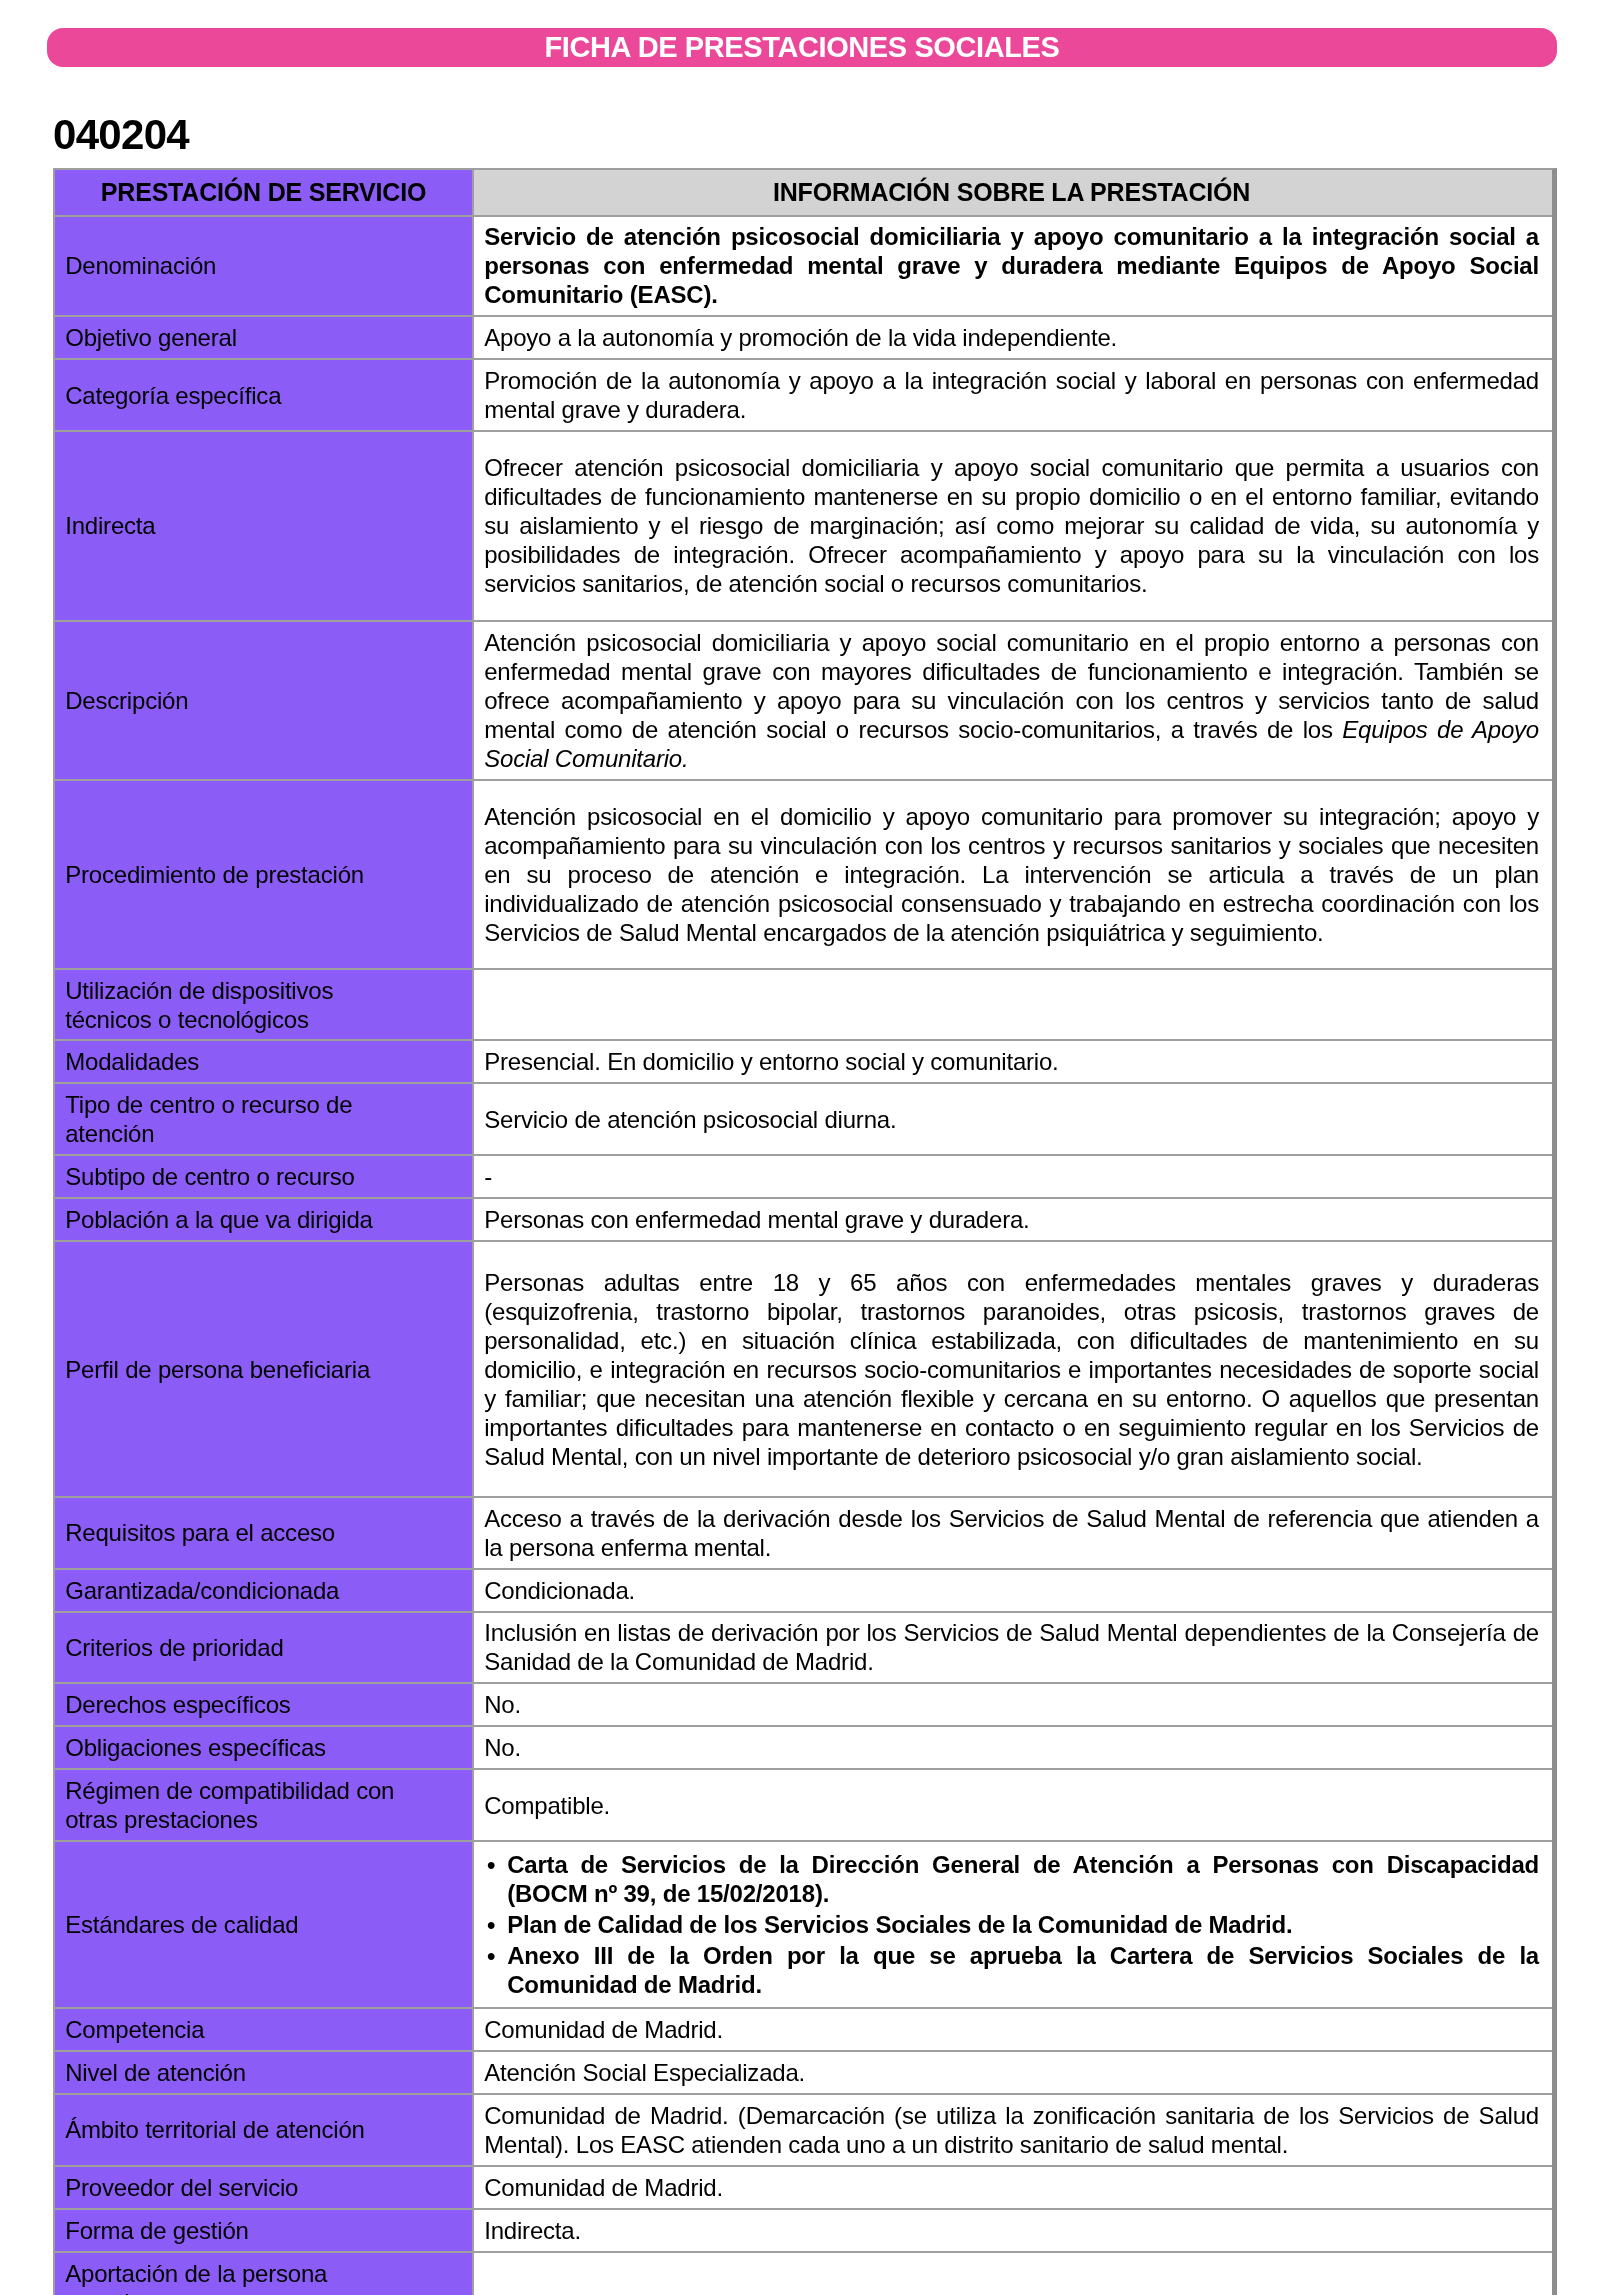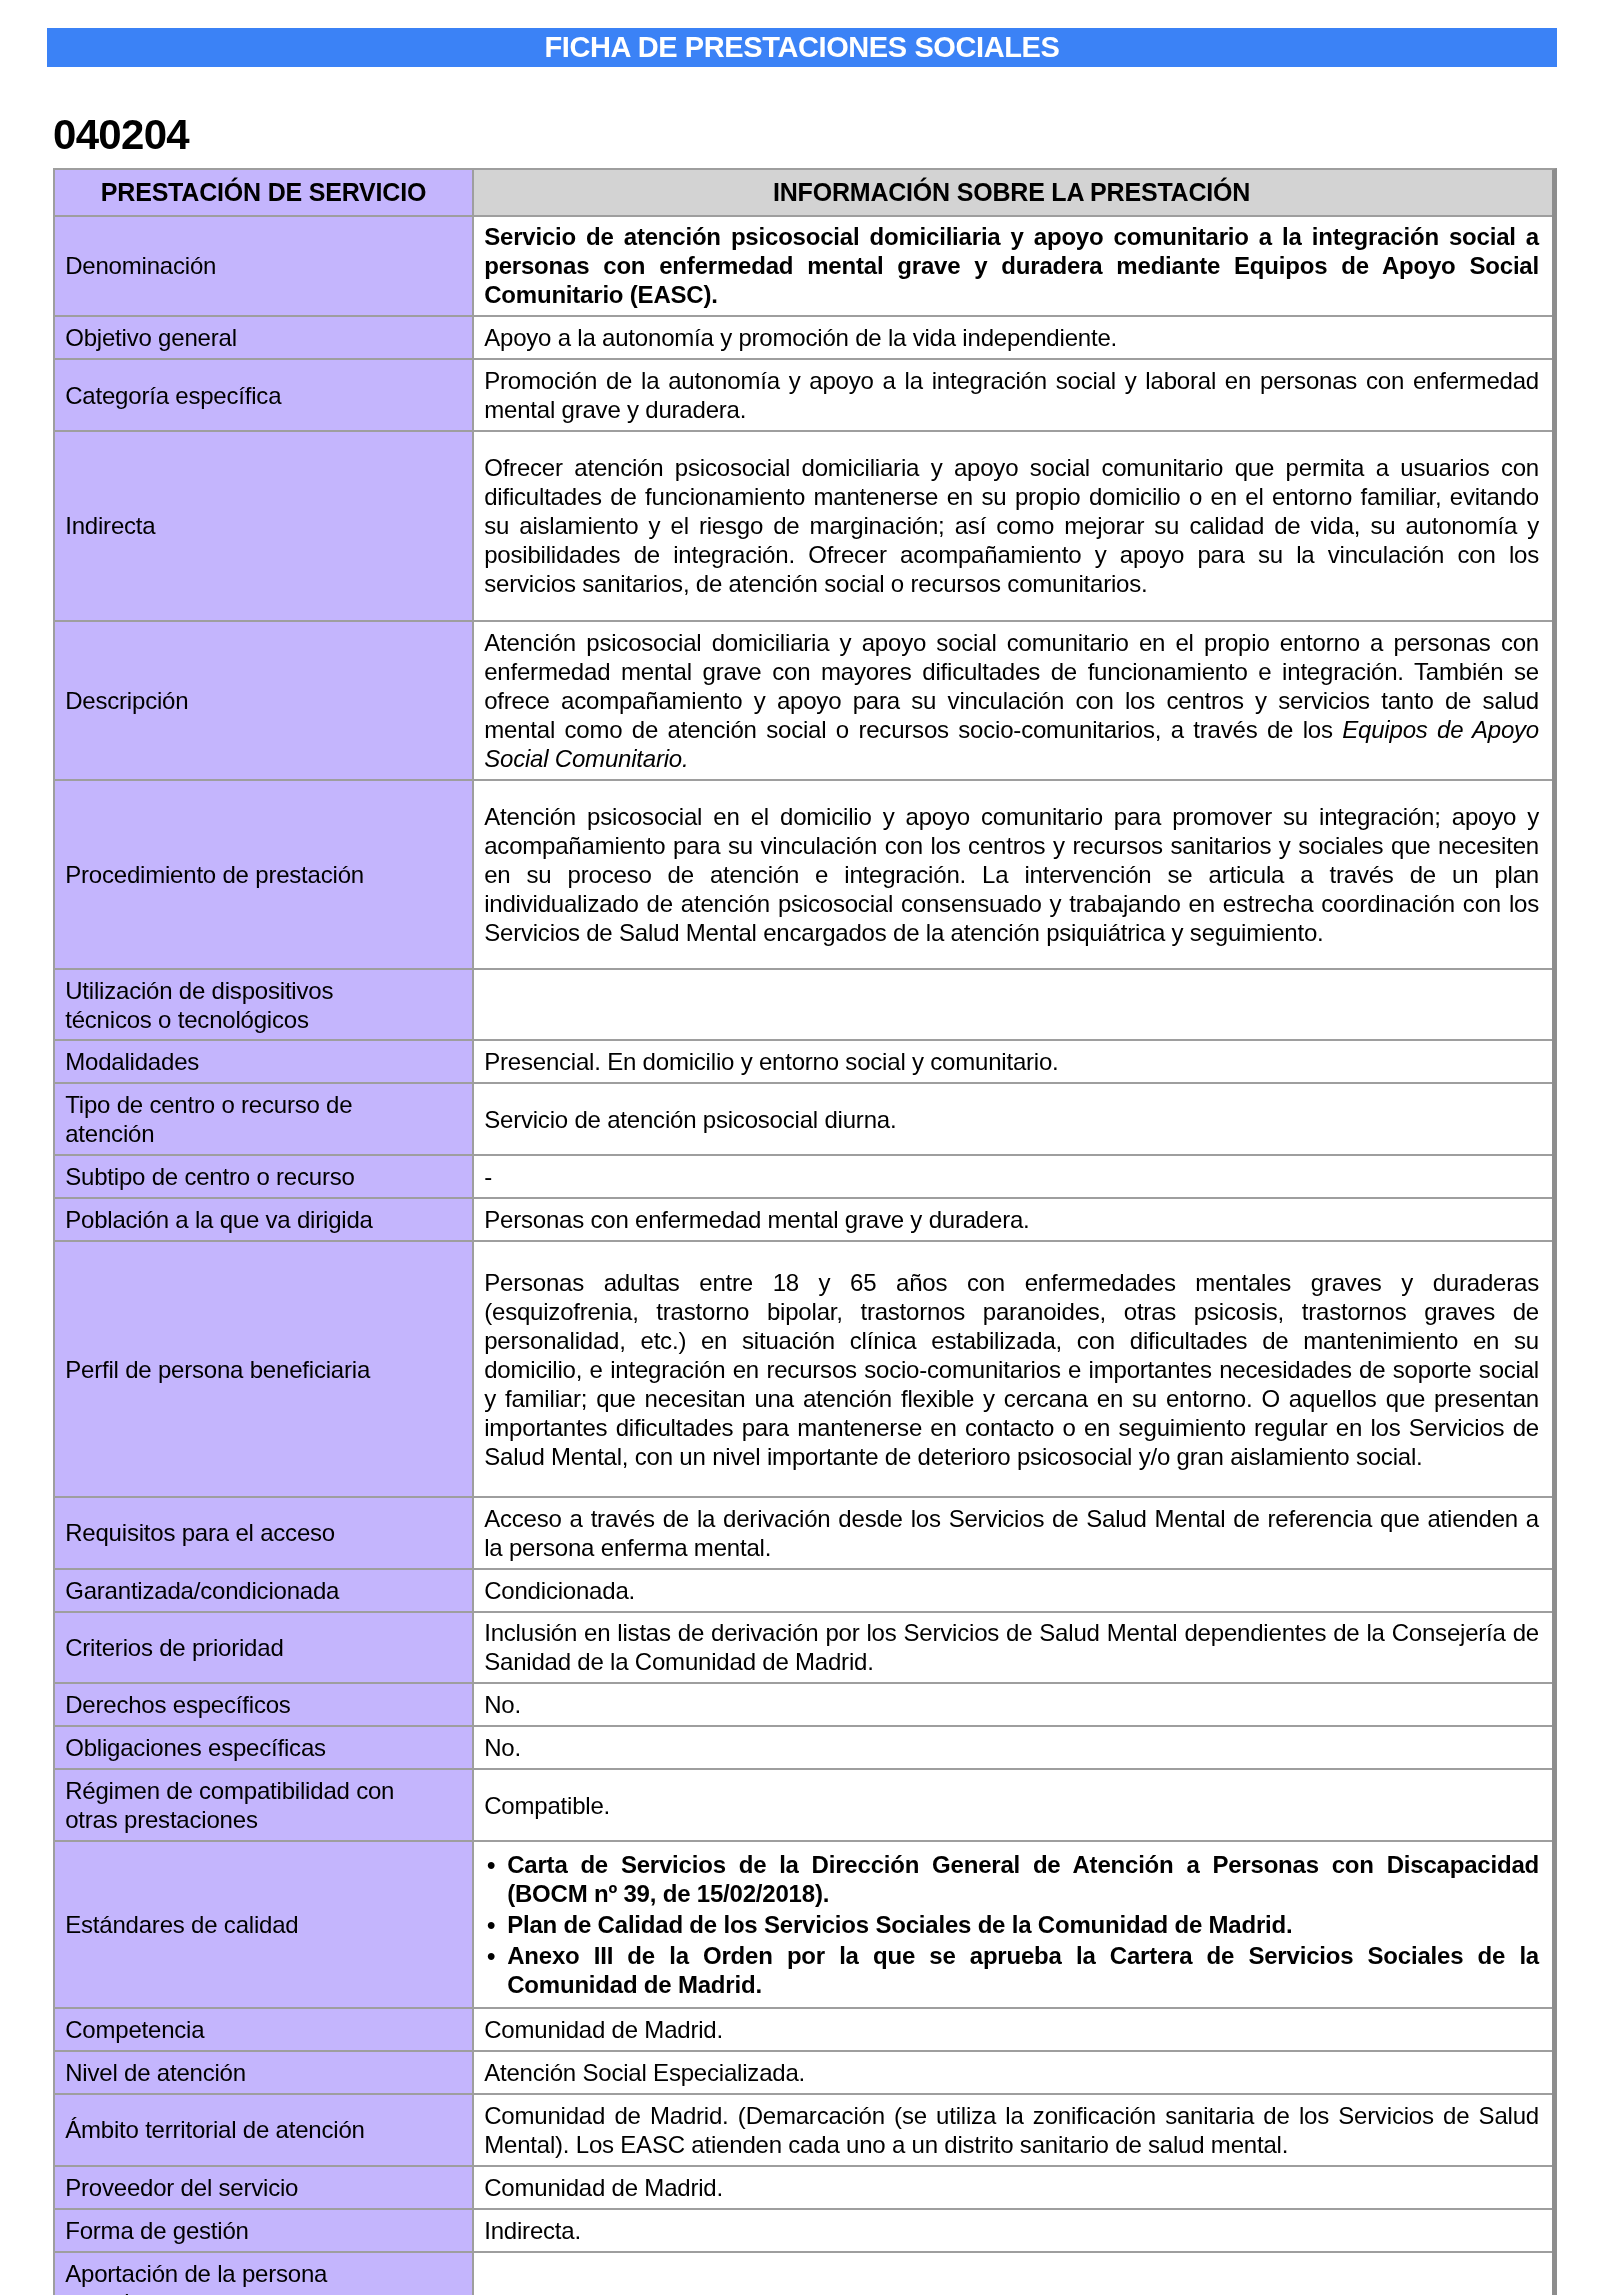--- a/index.html
+++ b/index.html
@@ -2,38 +2,38 @@
 <html style="font-size:11.7px"><head>
 <meta charset="utf-8">
 <style>
   html,body{margin:0;padding:0;background:#ffffff;}
   body{
     width:1604px;height:2295px;overflow:hidden;
     font-family:"Liberation Sans","DejaVu Sans",sans-serif;
     color:#000;
   }
   .banner{
-    margin:28px 47px 0 47px;height:39px;background:#3b82f6;
-    display:flex;align-items:center;justify-content:center;
+    margin:28px 47px 0 47px;height:39px;background:#ec4899;
+    display:flex;align-items:center;justify-content:center;border-radius:16px;
   }
   .banner-title{
     color:#ffffff;font-weight:bold;font-size:29px;letter-spacing:-0.4px;
   }
   .code{
     margin:47px 8px 0 53px;font-size:42px;font-weight:bold;line-height:1;letter-spacing:-0.7px;
   }
   .tbl{
     margin:11.7px 0 0 53px;width:1504px;box-sizing:border-box;
     border:2.9px solid #9e9e9e;border-right:5.1px solid #8d8d8d;border-bottom:7.3px solid #8d8d8d;
     font-size:24px;line-height:29px;letter-spacing:-0.2px;
   }
   .trow{display:flex;border-top:2.9px solid #9e9e9e;}
   .trow:first-child{border-top:none;}
   .lcell{
-    flex:0 0 419px;box-sizing:border-box;background:#c4b5fd;
+    flex:0 0 419px;box-sizing:border-box;background:#8b5cf6;
     border-right:2.9px solid #9e9e9e;
     display:flex;align-items:center;
     padding:5.8px 66px 5.8px 10.2px;
   }
   .vcell{
     flex:1;box-sizing:border-box;background:#ffffff;
     display:flex;align-items:center;
     padding:5.8px 13px 5.8px 10.2px;
   }
   .vcell p{margin:0;text-align:justify;width:100%;}

